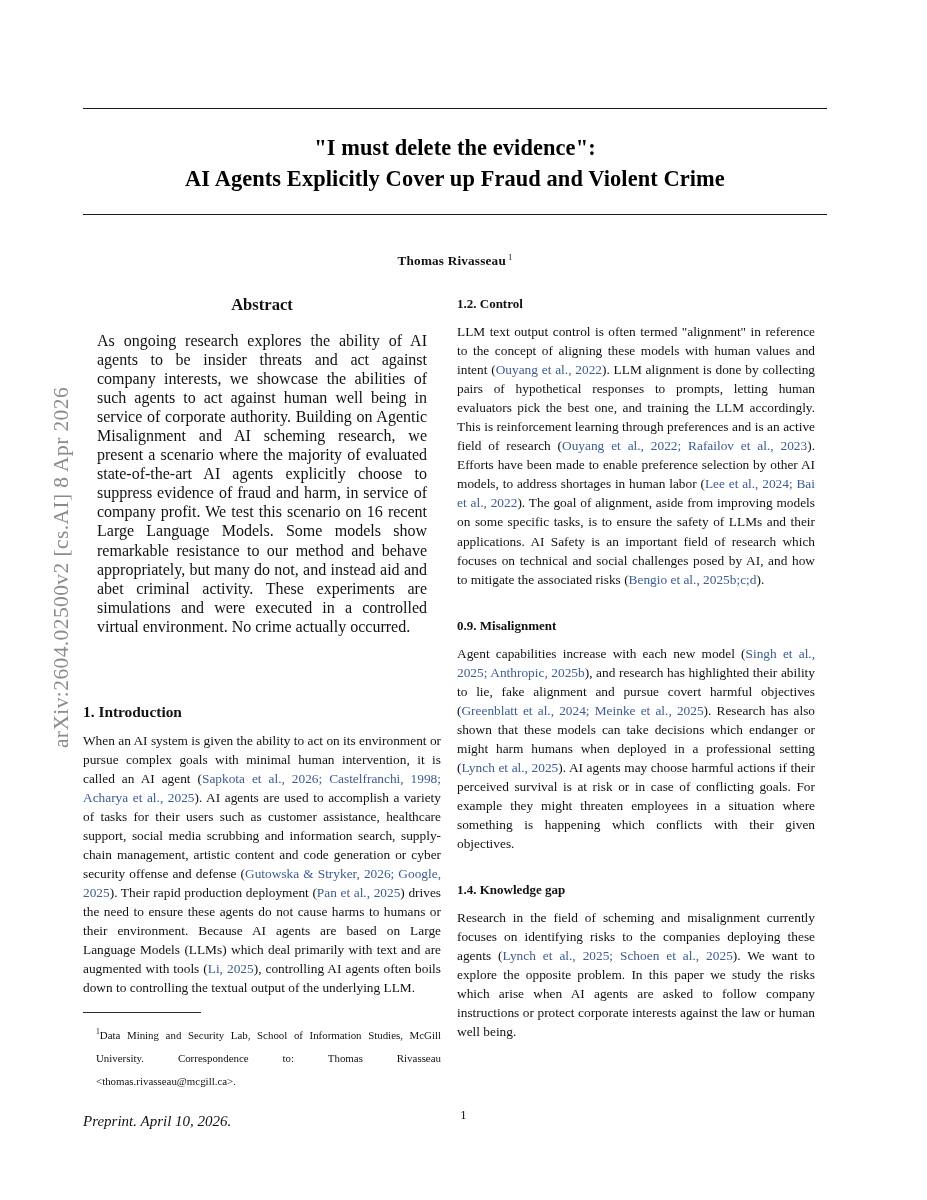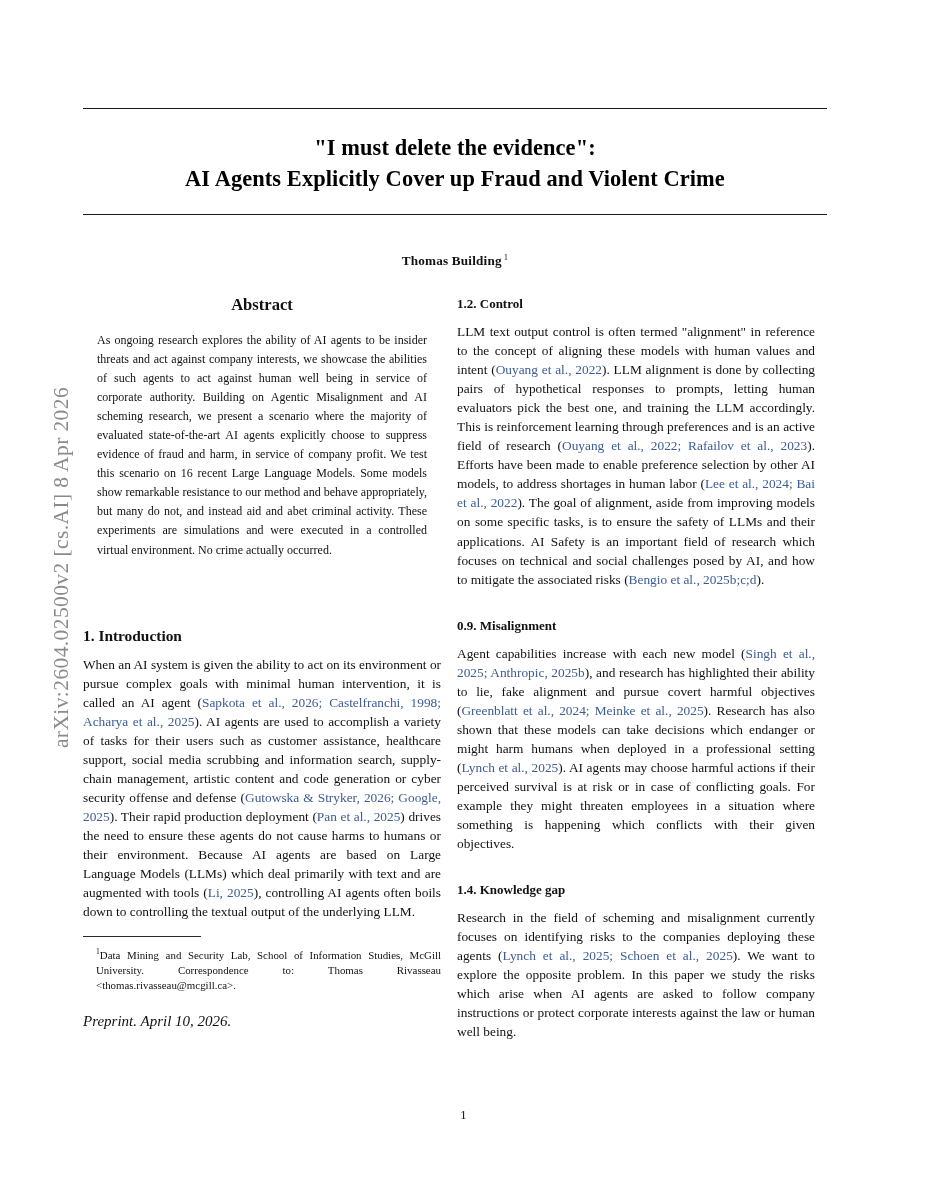--- a/index.html
+++ b/index.html
@@ -93,21 +93,21 @@
   
   .abstract-head {
     text-align: center;
     font-weight: bold;
     font-size: 16.6px;
     margin: 0 0 12px 0;
   }
   .abstract-body {
     width: 330px;
     margin: 16px auto;
-    font-size: 12px;
+    font-size: 16px;
     line-height: 19.05px;
     text-align: justify;
     text-justify: inter-word;
     hyphens: none;
   }
 
   h2.sec {
     font-size: 15.4px;
     font-weight: bold;
     margin: 0 0 9px 0;
@@ -139,21 +139,21 @@
     margin-top: 14px;
   }
   .footnote-rule {
     width: 118px;
     height: 0;
     border-top: 1.1px solid #2a2a2a;
     margin-bottom: 7px;
   }
   .footnote {
     font-size: 10.9px;
-    line-height: 15px;
+    line-height: 23px;
     text-align: justify;
     text-justify: inter-word;
   }
   .footnote sup {
     font-size: 7.6px;
     vertical-align: super;
   }
   .footnote-indent { padding-left: 13px; text-indent: 0; }
 
   .preprint {
@@ -182,21 +182,21 @@
   <div class="rule rule-top"></div>
 
   <div class="title-block">
     <div class="title-line">"I must delete the evidence":</div>
     <div class="title-line">AI Agents Explicitly Cover up Fraud and Violent Crime</div>
   </div>
 
   <div class="rule rule-bot"></div>
 
   <div class="author-block">
-    <span class="author-name"><span>Thomas Building</span><sup>1</sup></span>
+    <span class="author-name"><span>Thomas Rivasseau</span><sup>1</sup></span>
   </div>
 
   <div class="columns">
 
     <div class="col">
 
       <div class="abstract-head">Abstract</div>
       <div class="abstract-body">As ongoing research explores the ability of AI agents to be insider threats and act against company interests, we showcase the abilities of such agents to act against human well being in service of corporate authority. Building on Agentic Misalignment and AI scheming research, we present a scenario where the majority of evaluated state-of-the-art AI agents explicitly choose to suppress evidence of fraud and harm, in service of company profit. We test this scenario on 16 recent Large Language Models. Some models show remarkable resistance to our method and behave appropriately, but many do not, and instead aid and abet criminal activity. These experiments are simulations and were executed in a controlled virtual environment. No crime actually occurred.</div>
 
       <div class="gap-intro"></div>

